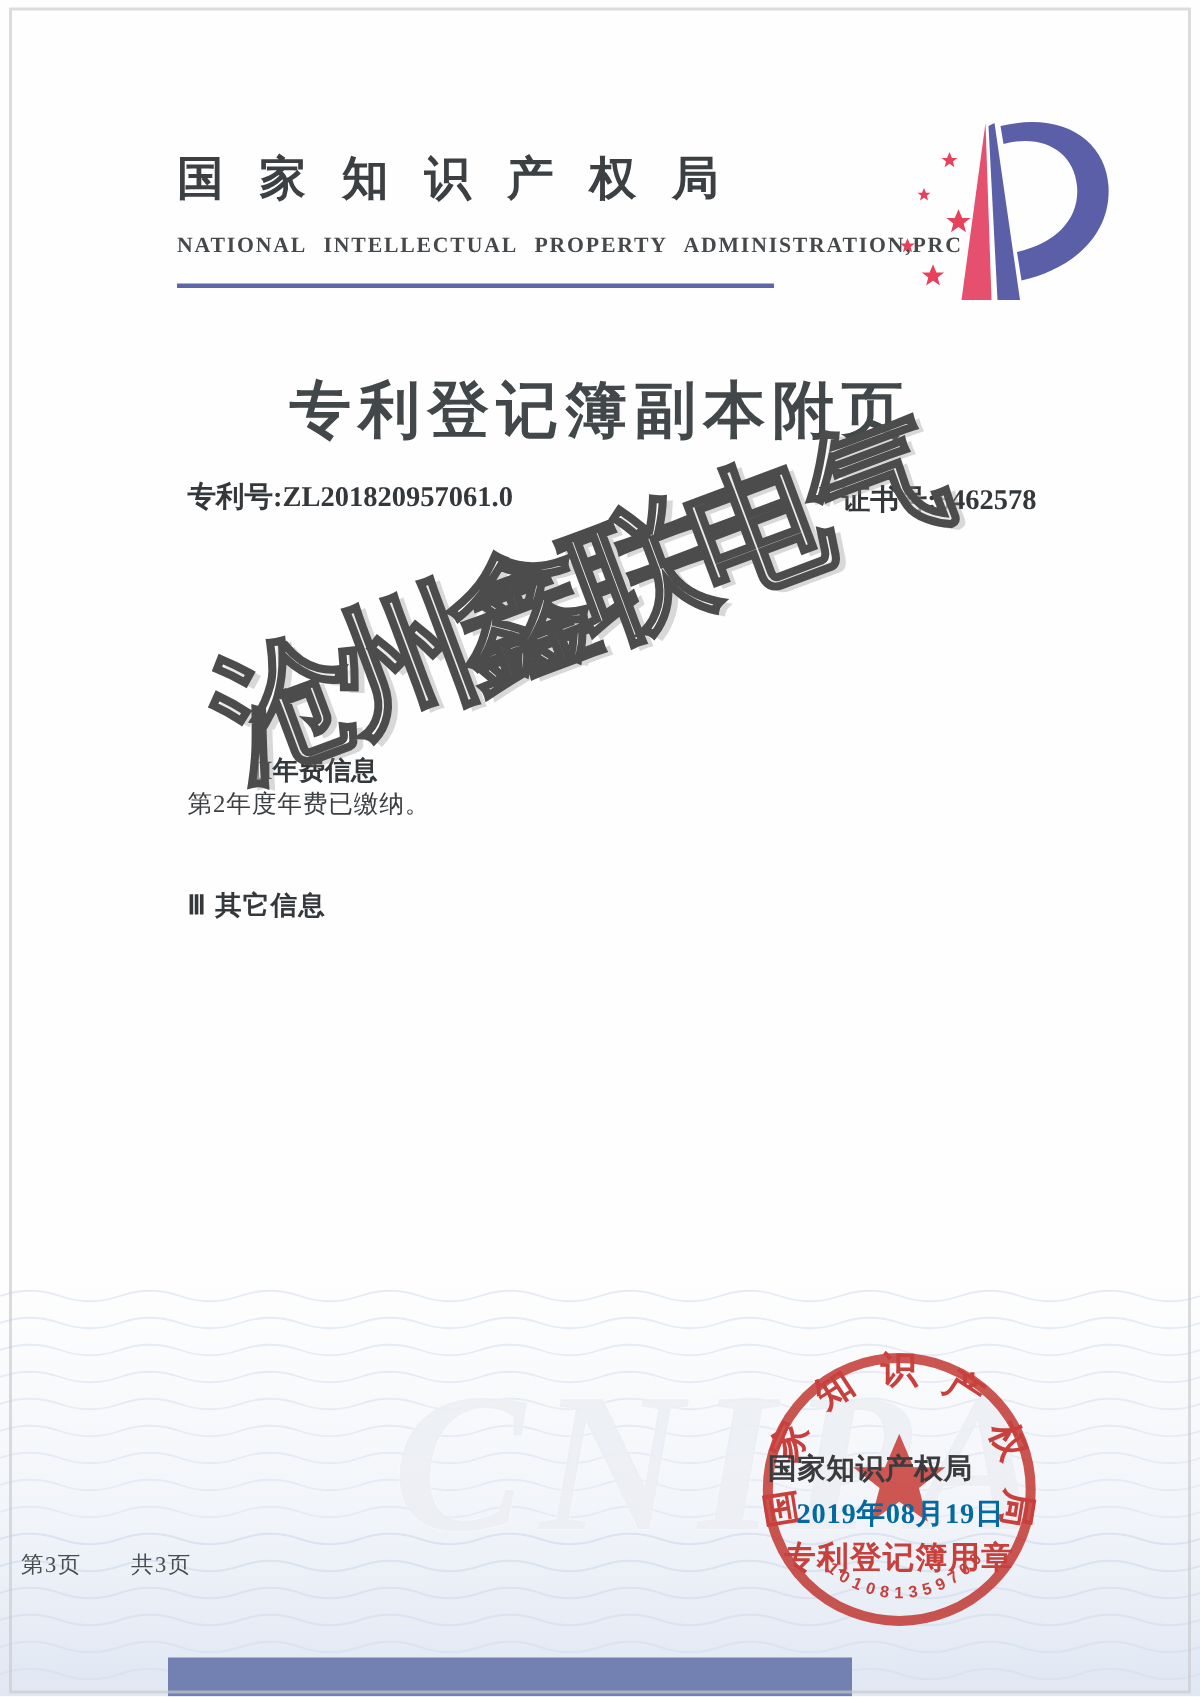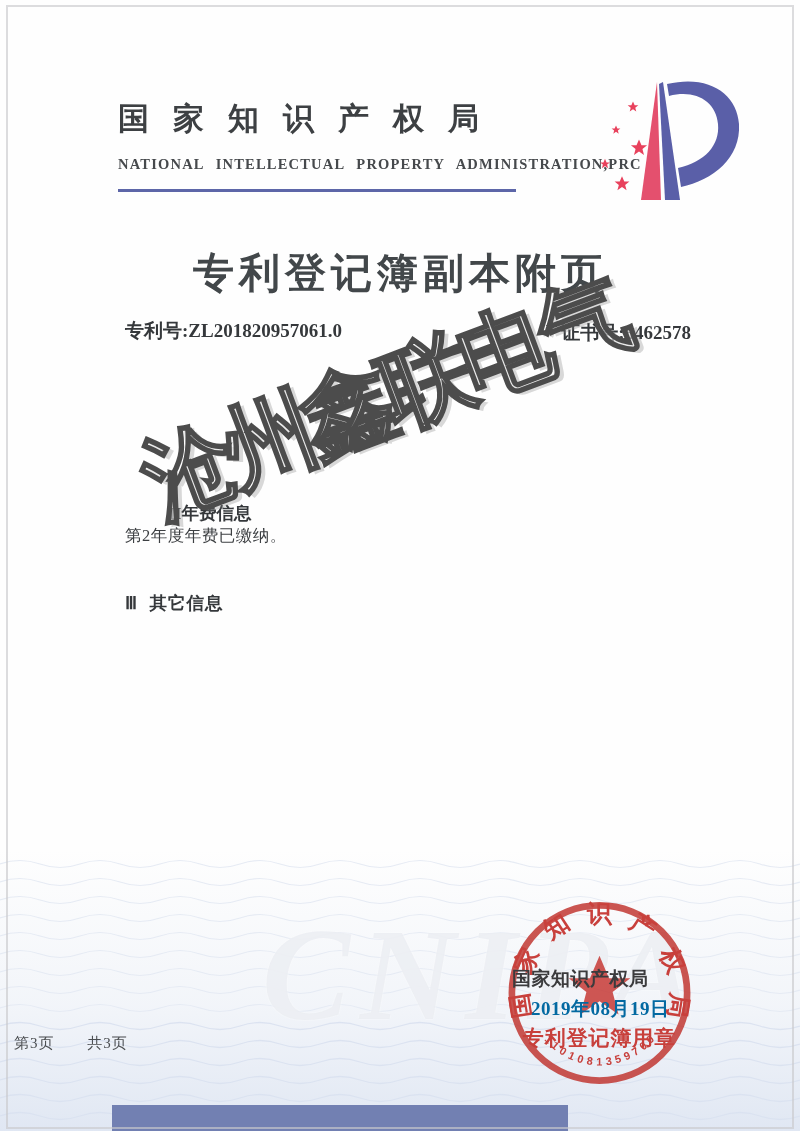--- a/index.html
+++ b/index.html
@@ -70,21 +70,21 @@
 
   <div class="doc-title">专利登记簿副本附页</div>
 
   <div class="patent-line">
     <span>专利号:</span><span>ZL201820957061.0</span>
     <span class="cert"><span>证书号:</span><span>8462578</span></span>
   </div>
 
   <div class="sec" style="top:501px;letter-spacing:0;margin-left:43px;">II年费信息</div>
   <div class="sec-body" style="top:525px;">第2年度年费已缴纳。</div>
-  <div class="sec" style="top:591px;font-family:Liberation Mono, monospace;">Ⅲ 其它信息</div>
+  <div class="sec" style="top:591px;">Ⅲ 其它信息</div>
 
   <div class="wm-diag">沧州鑫联电气</div>
 
   <svg class="guilloche" viewBox="0 0 800 281" aria-hidden="true">
     <defs>
       <path id="wave" fill="none" d="M0 0 q20 -7 40 0 t40 0 t40 0 t40 0 t40 0 t40 0 t40 0 t40 0 t40 0 t40 0 t40 0 t40 0 t40 0 t40 0 t40 0 t40 0 t40 0 t40 0 t40 0 t40 0"></path>
     </defs>
     <g stroke="#d4dcec" stroke-width="1.2" opacity="0.55">
       <use href="#wave" y="14"></use>
         <use href="#wave" y="32"></use>

